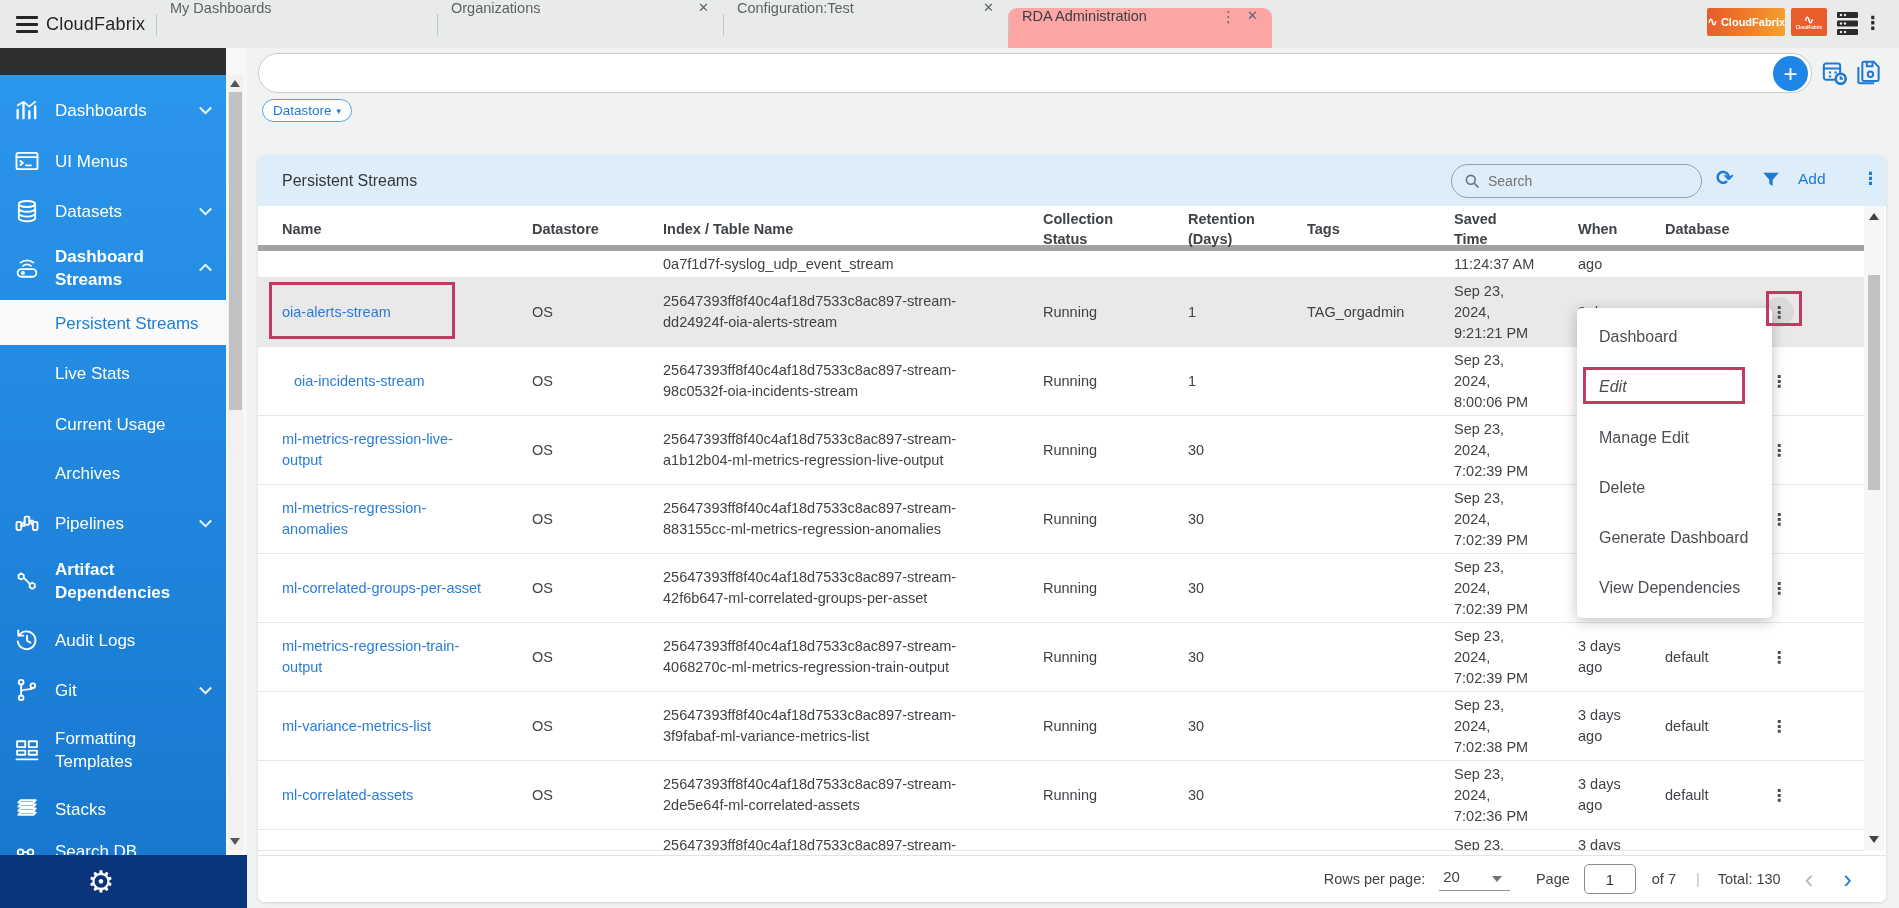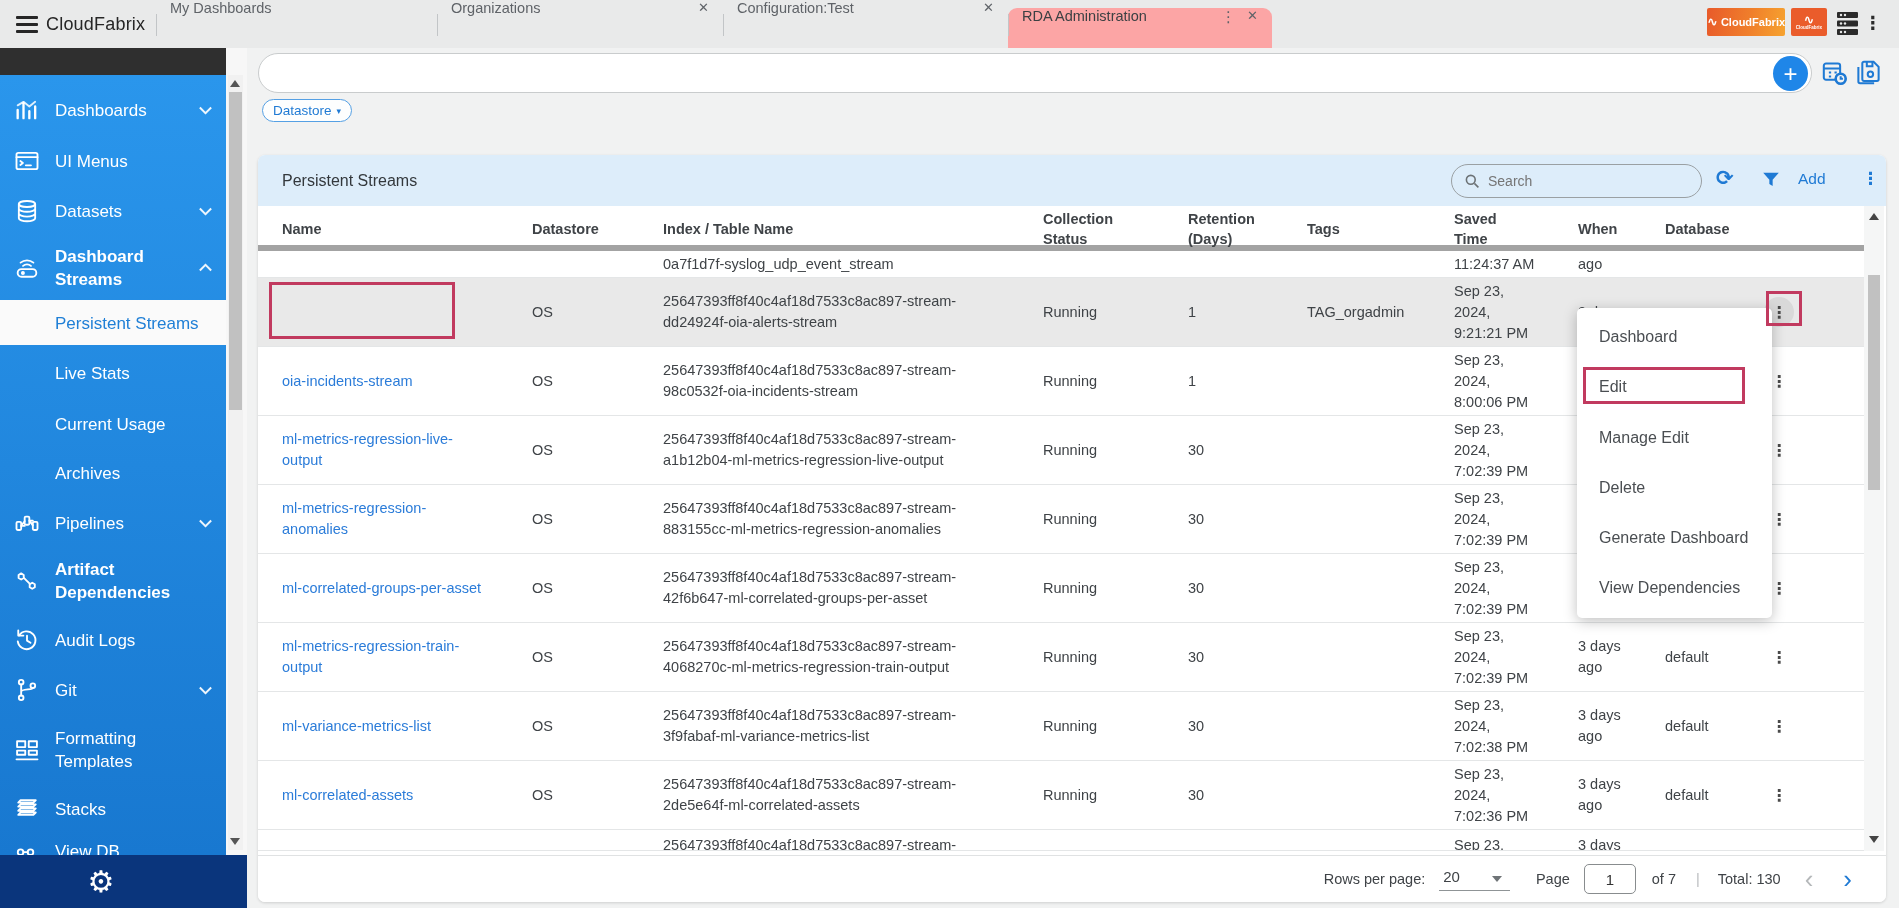--- a/index.html
+++ b/index.html
@@ -288,21 +288,21 @@
         <div class="side-label pre">Stacks</div>
       </div>
       <div class="side-item" style="top: 758px; height: 22px; overflow: hidden;">
         <div class="icon-slot">
           <svg class="ic" width="28" height="28" viewBox="0 0 24 24" fill="none" stroke="#fff" stroke-width="1.6" stroke-linecap="round" stroke-linejoin="round">
             <circle cx="6.5" cy="19" r="2.4"></circle>
             <circle cx="15" cy="19" r="2.4"></circle>
             <path d="M8.9 19h3.7"></path>
           </svg>
         </div>
-        <div class="side-label pre" style="top: 18px;">View DB</div>
+        <div class="side-label pre" style="top: 18px;">Search DB</div>
       </div>
     </div>
   <div id="side-scrollcol" class="abs">
     <div class="sb-track" style="left:2px; top:27px; width:15px; height:775px;"></div>
     <div class="sb-arrow up" style="left:4px; top:32px;"></div>
     <div class="sb-thumb" style="left:3px; top:44px; width:13px; height:318px;"></div>
     <div class="sb-arrow dn" style="left:4px; top:790px;"></div>
   </div>
   <div id="side-navy" class="abs">
     <div id="gear-icon">⚙</div>
@@ -366,34 +366,35 @@
         <div class="hcell pre" style="left: 1320px; width: 75px;">When</div>
         <div class="hcell pre" style="left: 1407px; width: 95px;">Database</div>
       </div>
     <div id="tbody">
         <div class="trow" style="top: 0px; height: 27px; overflow: hidden;">
           <div class="cell pre top-align" style="left: 405px; width: 380px; padding-top: 3px;">0a7f1d7f-syslog_udp_event_stream</div>
           <div class="cell pre top-align" style="left: 1196px; width: 100px; padding-top: 3px;">11:24:37 AM</div>
           <div class="cell pre top-align" style="left: 1320px; width: 75px; padding-top: 3px;">ago</div>
         </div>
         <div class="trow selected" style="top: 27px; height: 69px; overflow: hidden;">
+          <div class="cell pre link" style="left: 24px; width: 238px;">oia-alerts-stream</div>
           <div class="cell pre" style="left: 274px; width: 90px;">OS</div>
           <div class="cell pre" style="left: 405px; width: 380px;">25647393ff8f40c4af18d7533c8ac897-stream-
 dd24924f-oia-alerts-stream</div>
           <div class="cell pre" style="left: 785px; width: 115px;">Running</div>
           <div class="cell pre" style="left: 930px; width: 95px;">1</div>
           <div class="cell pre" style="left: 1049px; width: 135px;">TAG_orgadmin</div>
           <div class="cell pre" style="left: 1196px; width: 100px;">Sep 23,
 2024,
 9:21:21 PM</div>
           <div class="cell pre" style="left: 1320px; width: 75px;">2 days</div>
           <div class="row-kebab circled">⋮</div>
         </div>
         <div class="trow" style="top: 96px; height: 69px; overflow: hidden;">
-          <div class="cell pre link" style="left: 24px; width: 238px;">oia-incidents-stream</div>
+          <div class="cell pre link" style="left: 36px; width: 238px;">oia-incidents-stream</div>
           <div class="cell pre" style="left: 274px; width: 90px;">OS</div>
           <div class="cell pre" style="left: 405px; width: 380px;">25647393ff8f40c4af18d7533c8ac897-stream-
 98c0532f-oia-incidents-stream</div>
           <div class="cell pre" style="left: 785px; width: 115px;">Running</div>
           <div class="cell pre" style="left: 930px; width: 95px;">1</div>
           <div class="cell pre" style="left: 1196px; width: 100px;">Sep 23,
 2024,
 8:00:06 PM</div>
           <div class="row-kebab">⋮</div>
         </div>
@@ -505,21 +506,21 @@
       <span id="pg-of">of 7</span>
       <span id="pg-bar">|</span>
       <span id="pg-total">Total: 130</span>
       <span id="pg-prev">‹</span>
       <span id="pg-next">›</span>
     </div>
   </div>
 
   <div id="ctx-menu" class="abs">
       <div class="ctx-item" style="top: 14px;">Dashboard</div>
-      <div class="ctx-item" style="top: 64px;">Edit</div>
+      <div class="ctx-item" style="top: 64px; font-style: italic;">Edit</div>
       <div class="ctx-item" style="top: 115px;">Manage Edit</div>
       <div class="ctx-item" style="top: 165px;">Delete</div>
       <div class="ctx-item" style="top: 215px;">Generate Dashboard</div>
       <div class="ctx-item" style="top: 265px;">View Dependencies</div>
     </div>
 
   <div class="annotation abs" style="left: 269px; top: 282px; width: 186px; height: 57px; border-color: rgb(193, 58, 95);"></div>
   <div class="annotation abs" style="left: 1766px; top: 291px; width: 36px; height: 35px; border-color: rgb(193, 58, 95);"></div>
   <div class="annotation abs" style="left: 1583px; top: 367px; width: 162px; height: 37px; border-color: rgb(193, 58, 95);"></div>
 

